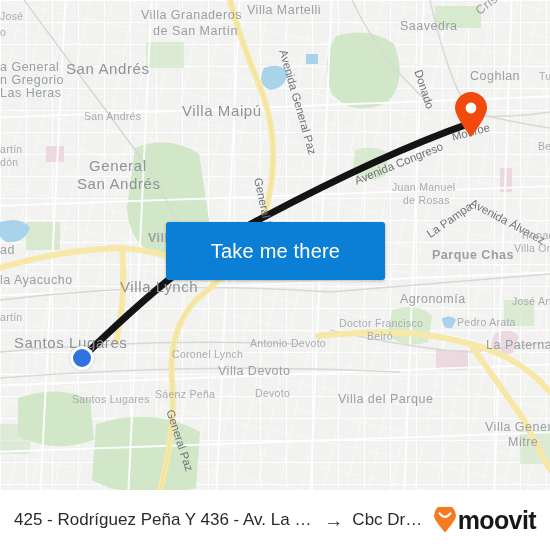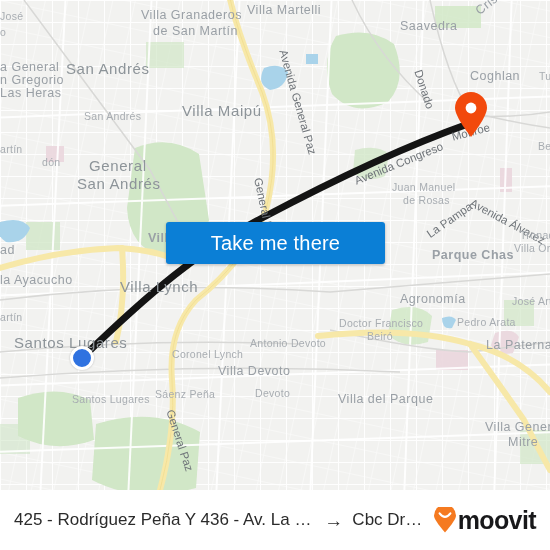--- a/index.html
+++ b/index.html
@@ -19,21 +19,21 @@
   .lbl.road-lg{color:#6f7479;font-size:11.5px;}
 
   
   
   #origin-dot{position:absolute;left:70px;top:346px;width:24px;height:24px;border-radius:50%;
        background:#2f72e0;border:3px solid #fff;box-sizing:border-box;
        box-shadow:0 0 2px rgba(0,0,0,.25);}
   #dest-pin{position:absolute;left:454px;top:92px;width:34px;height:46px;}
 
   
-  #takebtn{position:absolute;left:166px;top:222px;width:219px;height:42px;
+  #takebtn{position:absolute;left:166px;top:222px;width:219px;height:58px;
        background:#0b7fd6;color:#fff;border:0;border-radius:3px;cursor:pointer;
        font-family:"Liberation Sans",sans-serif;font-size:20px;letter-spacing:.2px;
        display:flex;align-items:center;justify-content:center;
        box-shadow:0 1px 3px rgba(0,0,0,.28);}
 
   
   #attrib{position:absolute;left:11px;top:468px;font-size:11.5px;color:#3d3d3d;
        font-family:"Liberation Sans",sans-serif;white-space:nowrap;}
 
   
@@ -157,21 +157,21 @@
         <div class="lbl place-sm" style="left: 84px; top: 110px;">San Andrés</div>
         <div class="lbl place-lg" style="left: 182px; top: 102px;">Villa Maipú</div>
         <div class="lbl place-md" style="left: 470px; top: 69px;">Coghlan</div>
         <div class="lbl place-sm" style="left: 537px; top: 57px; margin-left: 48px;">Co</div>
         <div class="lbl place-sm" style="left: 539px; top: 70px;">Tu</div>
         <div class="lbl road-lg" style="left: 283px; top: 44px; transform: rotate(74deg);">Avenida General Paz</div>
         <div class="lbl road-lg" style="left: 418px; top: 64px; transform: rotate(72deg);">Donado</div>
         <div class="lbl road-lg" style="left: 452px; top: 131px; transform: rotate(-15deg);">Monroe</div>
         <div class="lbl place-sm" style="left: 538px; top: 140px;">Bel</div>
         <div class="lbl place-sm" style="left: 0px; top: 143px;">artín</div>
-        <div class="lbl place-sm" style="left: 12px; top: 156px; padding-left: 30px;">dón</div>
+        <div class="lbl place-sm" style="left: 0px; top: 156px;">dón</div>
         <div class="lbl place-lg" style="left: 89px; top: 157px;">General</div>
         <div class="lbl place-lg" style="left: 77px; top: 175px;">San Andrés</div>
         <div class="lbl road-lg" style="left: 258px; top: 172px; transform: rotate(78deg);">General Paz</div>
         <div class="lbl road-lg" style="left: 355px; top: 175px; transform: rotate(-22deg);">Avenida Congreso</div>
         <div class="lbl place-sm" style="left: 392px; top: 181px;">Juan Manuel</div>
         <div class="lbl place-sm" style="left: 403px; top: 194px;">de Rosas</div>
         <div class="lbl road-lg" style="left: 471px; top: 196px; transform: rotate(28deg);">Avenida Álvarez</div>
         <div class="lbl place-md" style="left: 0px; top: 243px;">ad</div>
         <div class="lbl place-md" style="left: 148px; top: 231px; font-weight: bold;">Vill</div>
         <div class="lbl road-lg" style="left: 428px; top: 229px; transform: rotate(-35deg);">La Pampa</div>

